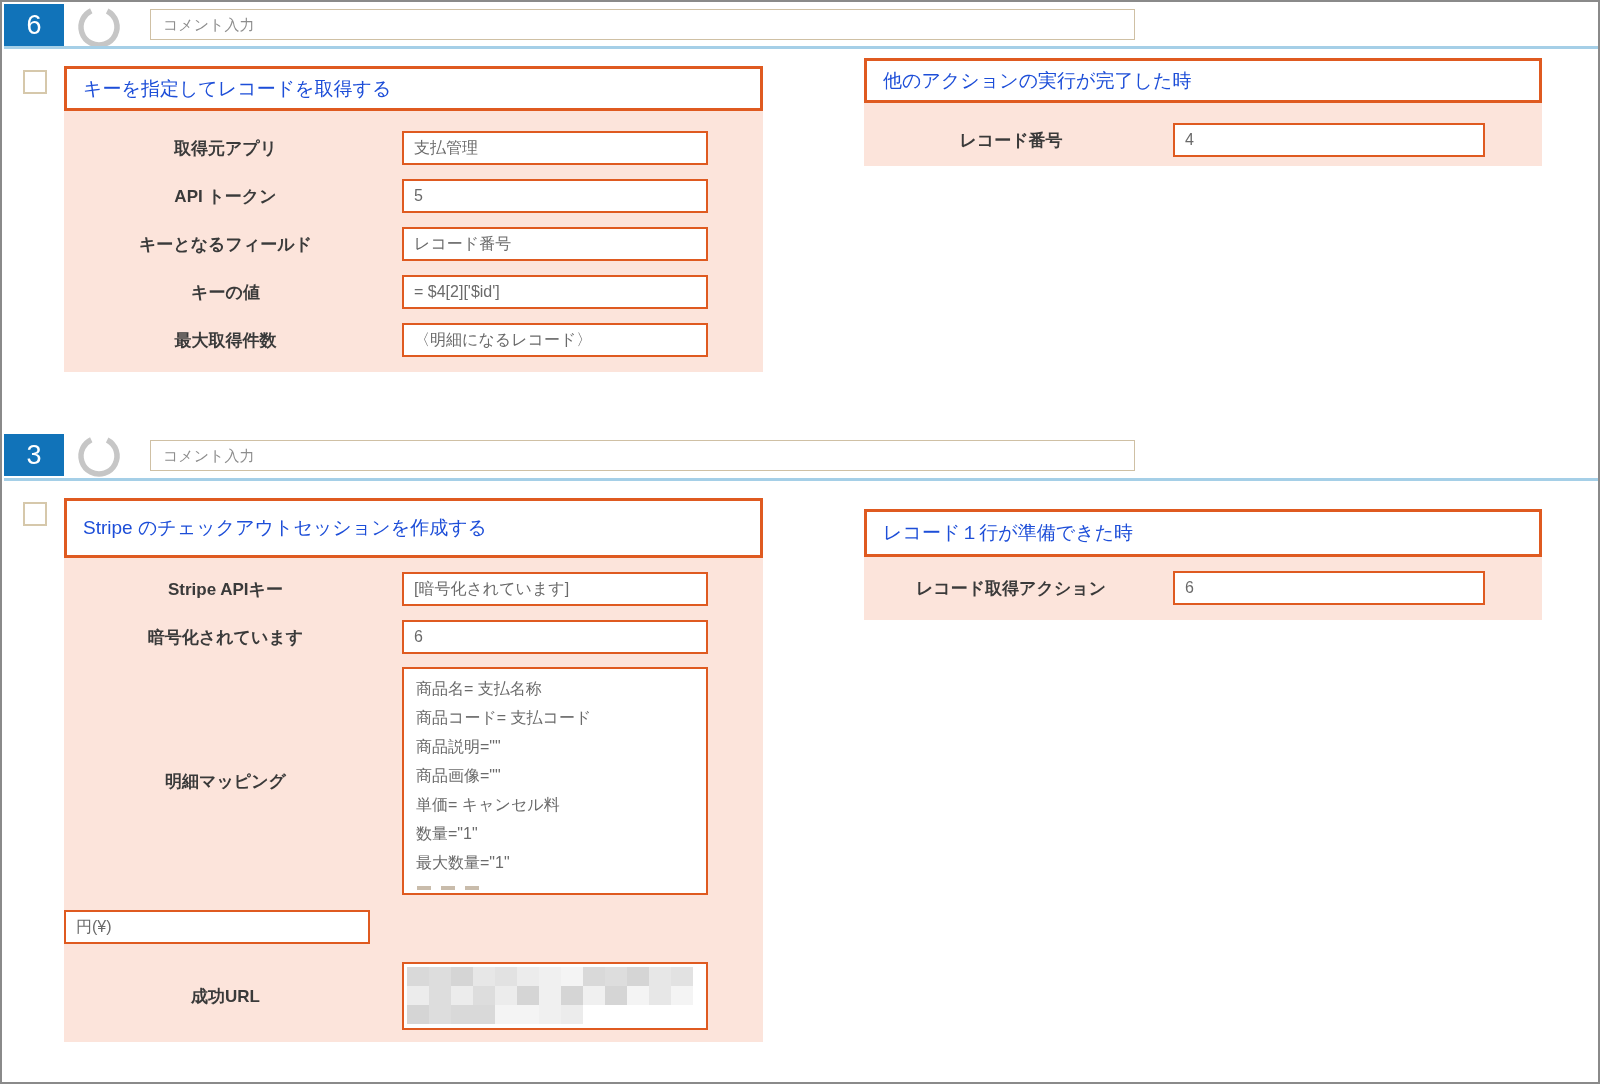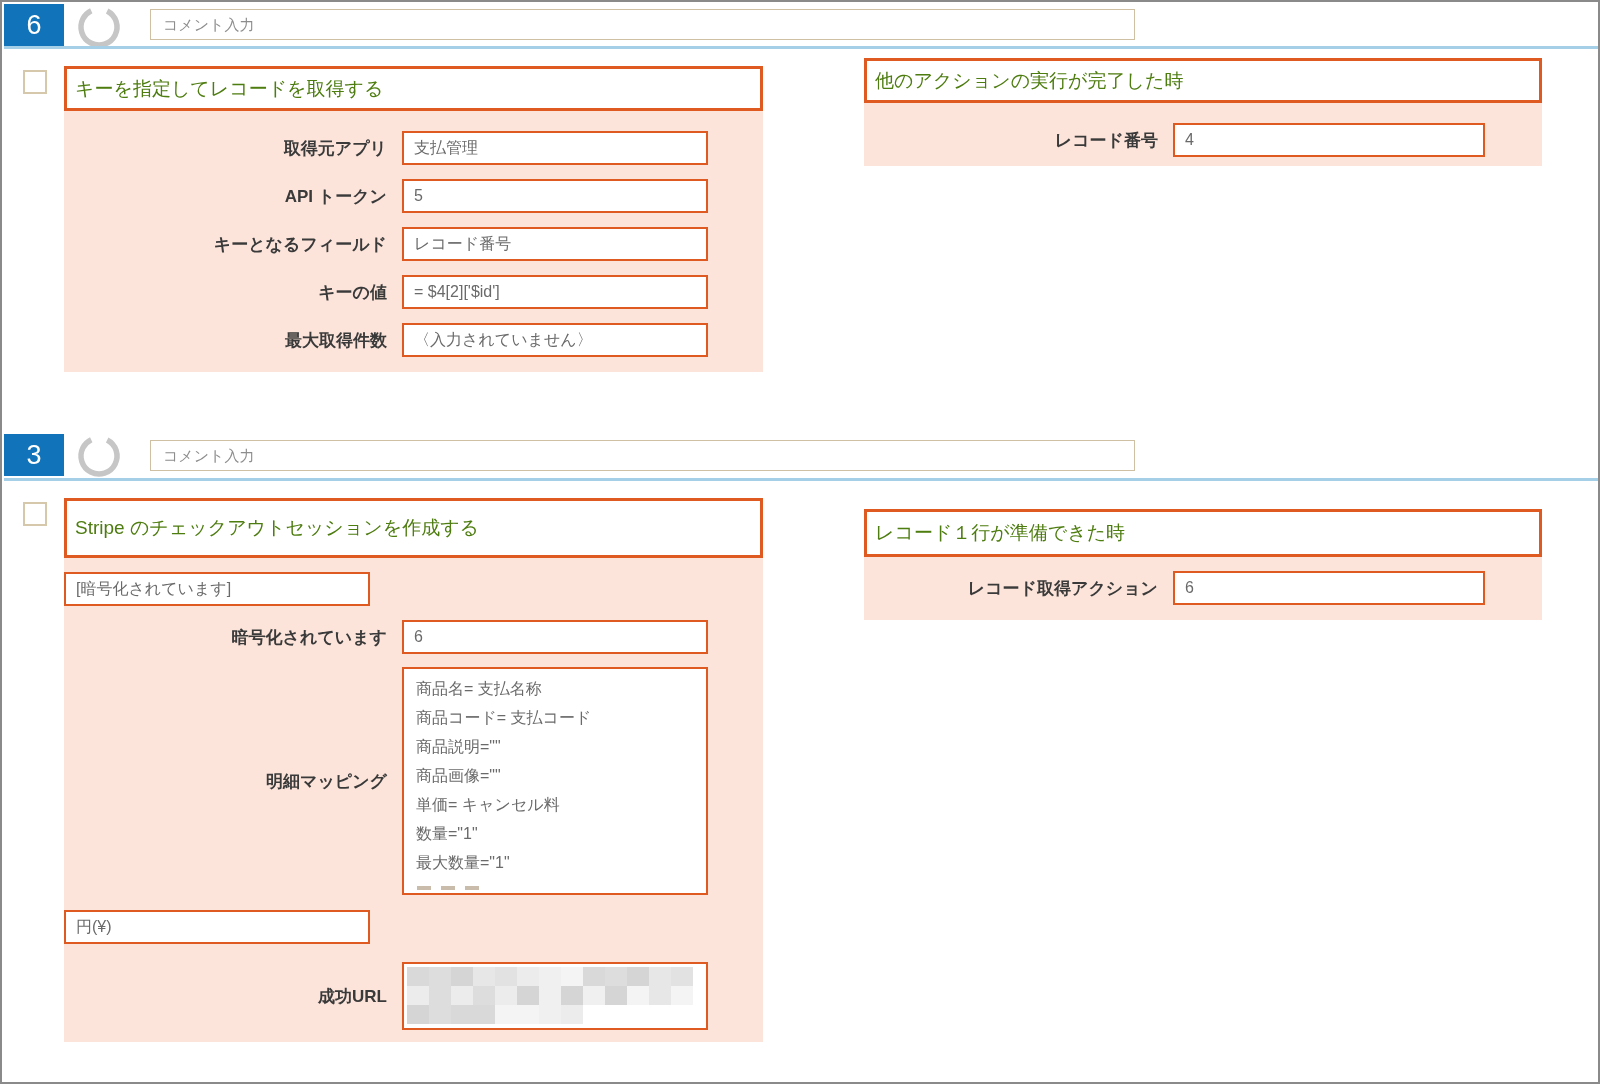--- a/index.html
+++ b/index.html
@@ -20,25 +20,25 @@
   .ring{position:absolute;left:73px;width:48px;height:48px}
   .comment{position:absolute;left:148px;width:985px;height:31px;border:1px solid var(--tan);
            background:#fff;font-size:15px;color:#888;padding:0 12px;outline:none;
            font-family:"Liberation Sans","DejaVu Sans",sans-serif}
   .comment::placeholder{color:#8d8d8d;opacity:1}
   .hr-blue{position:absolute;left:2px;width:1594px;height:3px;background:var(--lightblue)}
   .checkbox{position:absolute;left:21px;width:24px;height:24px;border:2px solid #d6c8ab;background:#fff}
 
   .panel{position:absolute;display:flex;flex-direction:column}
   .panel-header{height:45px;border:3px solid var(--orange);background:#fff;display:flex;
-                align-items:center;padding-left:8px;font-size:19px;color:#4d7c0f;flex:none}
+                align-items:center;padding-left:16px;font-size:19px;color:#1d4ed8;flex:none}
   .panel-body{background:var(--pink);flex:1 1 auto;overflow:hidden}
 
   .frow{display:flex;align-items:center;margin-bottom:14px}
-  .flabel{flex:none;font-weight:bold;font-size:17px;color:#3a3a3a;text-align:right;padding-right:15px}
+  .flabel{flex:none;font-weight:bold;font-size:17px;color:#3a3a3a;text-align:center;padding-right:15px}
   .panelL .flabel{width:338px}
   .panelR .flabel{width:309px}
   .fvalue{flex:none;width:306px;height:34px;border:2px solid var(--orange);background:#fff;
           font-size:16px;color:#6a6a6a;line-height:30px;padding:0 10px;white-space:nowrap;overflow:hidden}
   .panelR .fvalue{width:312px}
   .ftext{flex:none;width:306px;height:228px;border:2px solid var(--orange);background:#fff;
          font-size:16px;color:#6a6a6a;line-height:29px;padding:5px 12px;overflow:hidden}
   .furl{flex:none;width:306px;height:68px;border:2px solid var(--orange);background:#fff;overflow:hidden}
   .clip-hint{display:flex;gap:10px;margin-top:9px;padding-left:1px}
   .clip-hint span{width:14px;height:4px;background:#c9bcab}
@@ -82,21 +82,21 @@
         <div class="frow">
           <div class="flabel">キーとなるフィールド</div>
           <div class="fvalue">レコード番号</div>
         </div>
         <div class="frow">
           <div class="flabel">キーの値</div>
           <div class="fvalue">= $4[2]['$id']</div>
         </div>
         <div class="frow">
           <div class="flabel">最大取得件数</div>
-          <div class="fvalue">〈入力されていません〉</div>
+          <div class="fvalue">〈明細になるレコード〉</div>
         </div>
       </div>
     </div>
 
     <div class="panel panelR" style="left:862px;top:56px;width:678px;height:108px">
       <div class="panel-header">
         <span>他のアクションの実行が完了した時</span>
       </div>
       <div class="panel-body pad-top1">
         <div class="frow">
@@ -117,20 +117,21 @@
     <input class="comment" style="top: 438px;" readonly="" placeholder="コメント入力">
     <div class="hr-blue" style="top:476px"></div>
     <div class="checkbox" style="top:500px"></div>
 
     <div class="panel panelL" style="left:62px;top:496px;width:699px;height:544px">
       <div class="panel-header" style="height:60px">
         <span>Stripe のチェックアウトセッションを作成する</span>
       </div>
       <div class="panel-body pad-top2">
         <div class="frow">
+          <div class="flabel">Stripe APIキー</div>
           <div class="fvalue">[暗号化されています]</div>
         </div>
         <div class="frow mb13">
           <div class="flabel">暗号化されています</div>
           <div class="fvalue">6</div>
         </div>
         <div class="frow mb15">
           <div class="flabel">明細マッピング</div>
           <div class="ftext">
             <div>商品名= 支払名称</div>

